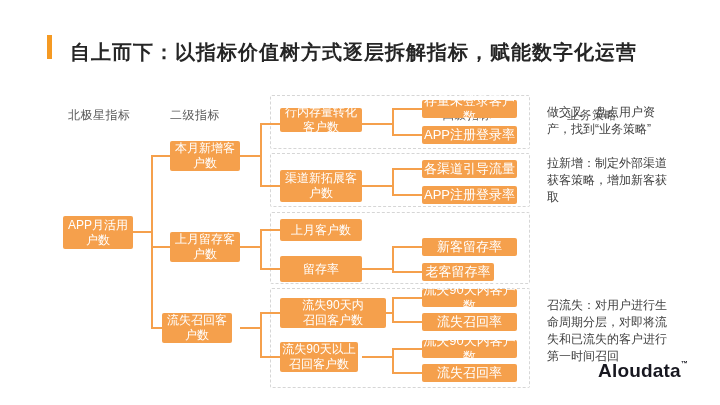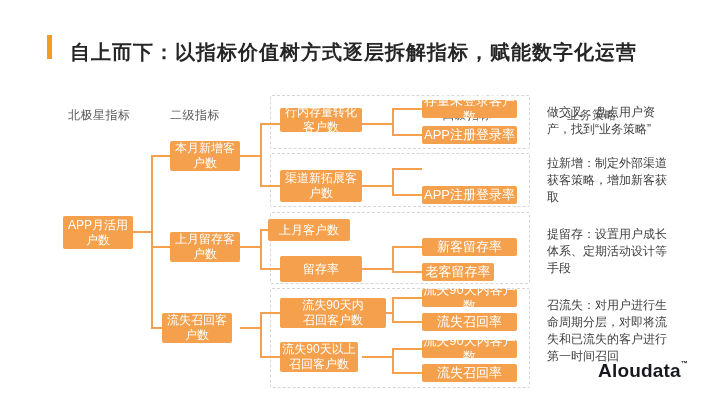--- a/index.html
+++ b/index.html
@@ -97,45 +97,43 @@
 户数</div>
   <div class="node" style="left:170px;top:232px;width:70px;height:30px">上月留存客
 户数</div>
   <div class="node" style="left:162px;top:313px;width:70px;height:30px">流失召回客
 户数</div>
 
   <div class="node" style="left:280px;top:108px;width:82px;height:24px">行内存量转化
 客户数</div>
   <div class="node" style="left:280px;top:170px;width:82px;height:32px">渠道新拓展客
 户数</div>
-  <div class="node" style="left:268px;top:219px;width:82px;height:22px">上月客户数</div>
+  <div class="node" style="left:280px;top:219px;width:82px;height:22px">上月客户数</div>
   <div class="node" style="left:280px;top:256px;width:82px;height:26px">留存率</div>
   <div class="node" style="left:280px;top:298px;width:106px;height:30px">流失90天内
 召回客户数</div>
   <div class="node" style="left:280px;top:342px;width:78px;height:30px">流失90天以上
 召回客户数</div>
 
   <div class="node n4" style="left:422px;top:100px;width:95px;height:18px">存量未登录客户数</div>
   <div class="node n4" style="left:422px;top:126px;width:95px;height:18px">APP注册登录率</div>
+  <div class="node n4" style="left:422px;top:160px;width:95px;height:18px">各渠道引导流量</div>
   <div class="node n4" style="left:422px;top:186px;width:95px;height:18px">APP注册登录率</div>
   <div class="node n4" style="left:422px;top:238px;width:95px;height:18px">新客留存率</div>
   <div class="node n4" style="left:422px;top:263px;width:72px;height:18px">老客留存率</div>
   <div class="node n4" style="left:422px;top:289px;width:95px;height:18px">流失90天内客户数</div>
   <div class="node n4" style="left:422px;top:313px;width:95px;height:18px">流失召回率</div>
   <div class="node n4" style="left:422px;top:340px;width:95px;height:18px">流失90天内客户数</div>
   <div class="node n4" style="left:422px;top:364px;width:95px;height:18px">流失召回率</div>
 
   <div class="strategy" style="top:104px">做交叉：盘点用户资
 产，找到“业务策略”</div>
   <div class="strategy" style="top:155px">拉新增：制定外部渠道
 获客策略，增加新客获
 取</div>
-  <div class="strategy" style="top:226px">提留存：设置用户成长
-体系、定期活动设计等
-手段</div>
   <div class="strategy" style="top:297px">召流失：对用户进行生
 命周期分层，对即将流
 失和已流失的客户进行
 第一时间召回</div>
 
   <div class="logo"><span>Aloudata</span><sup>™</sup></div>
 
 </div>
 
 </body></html>

